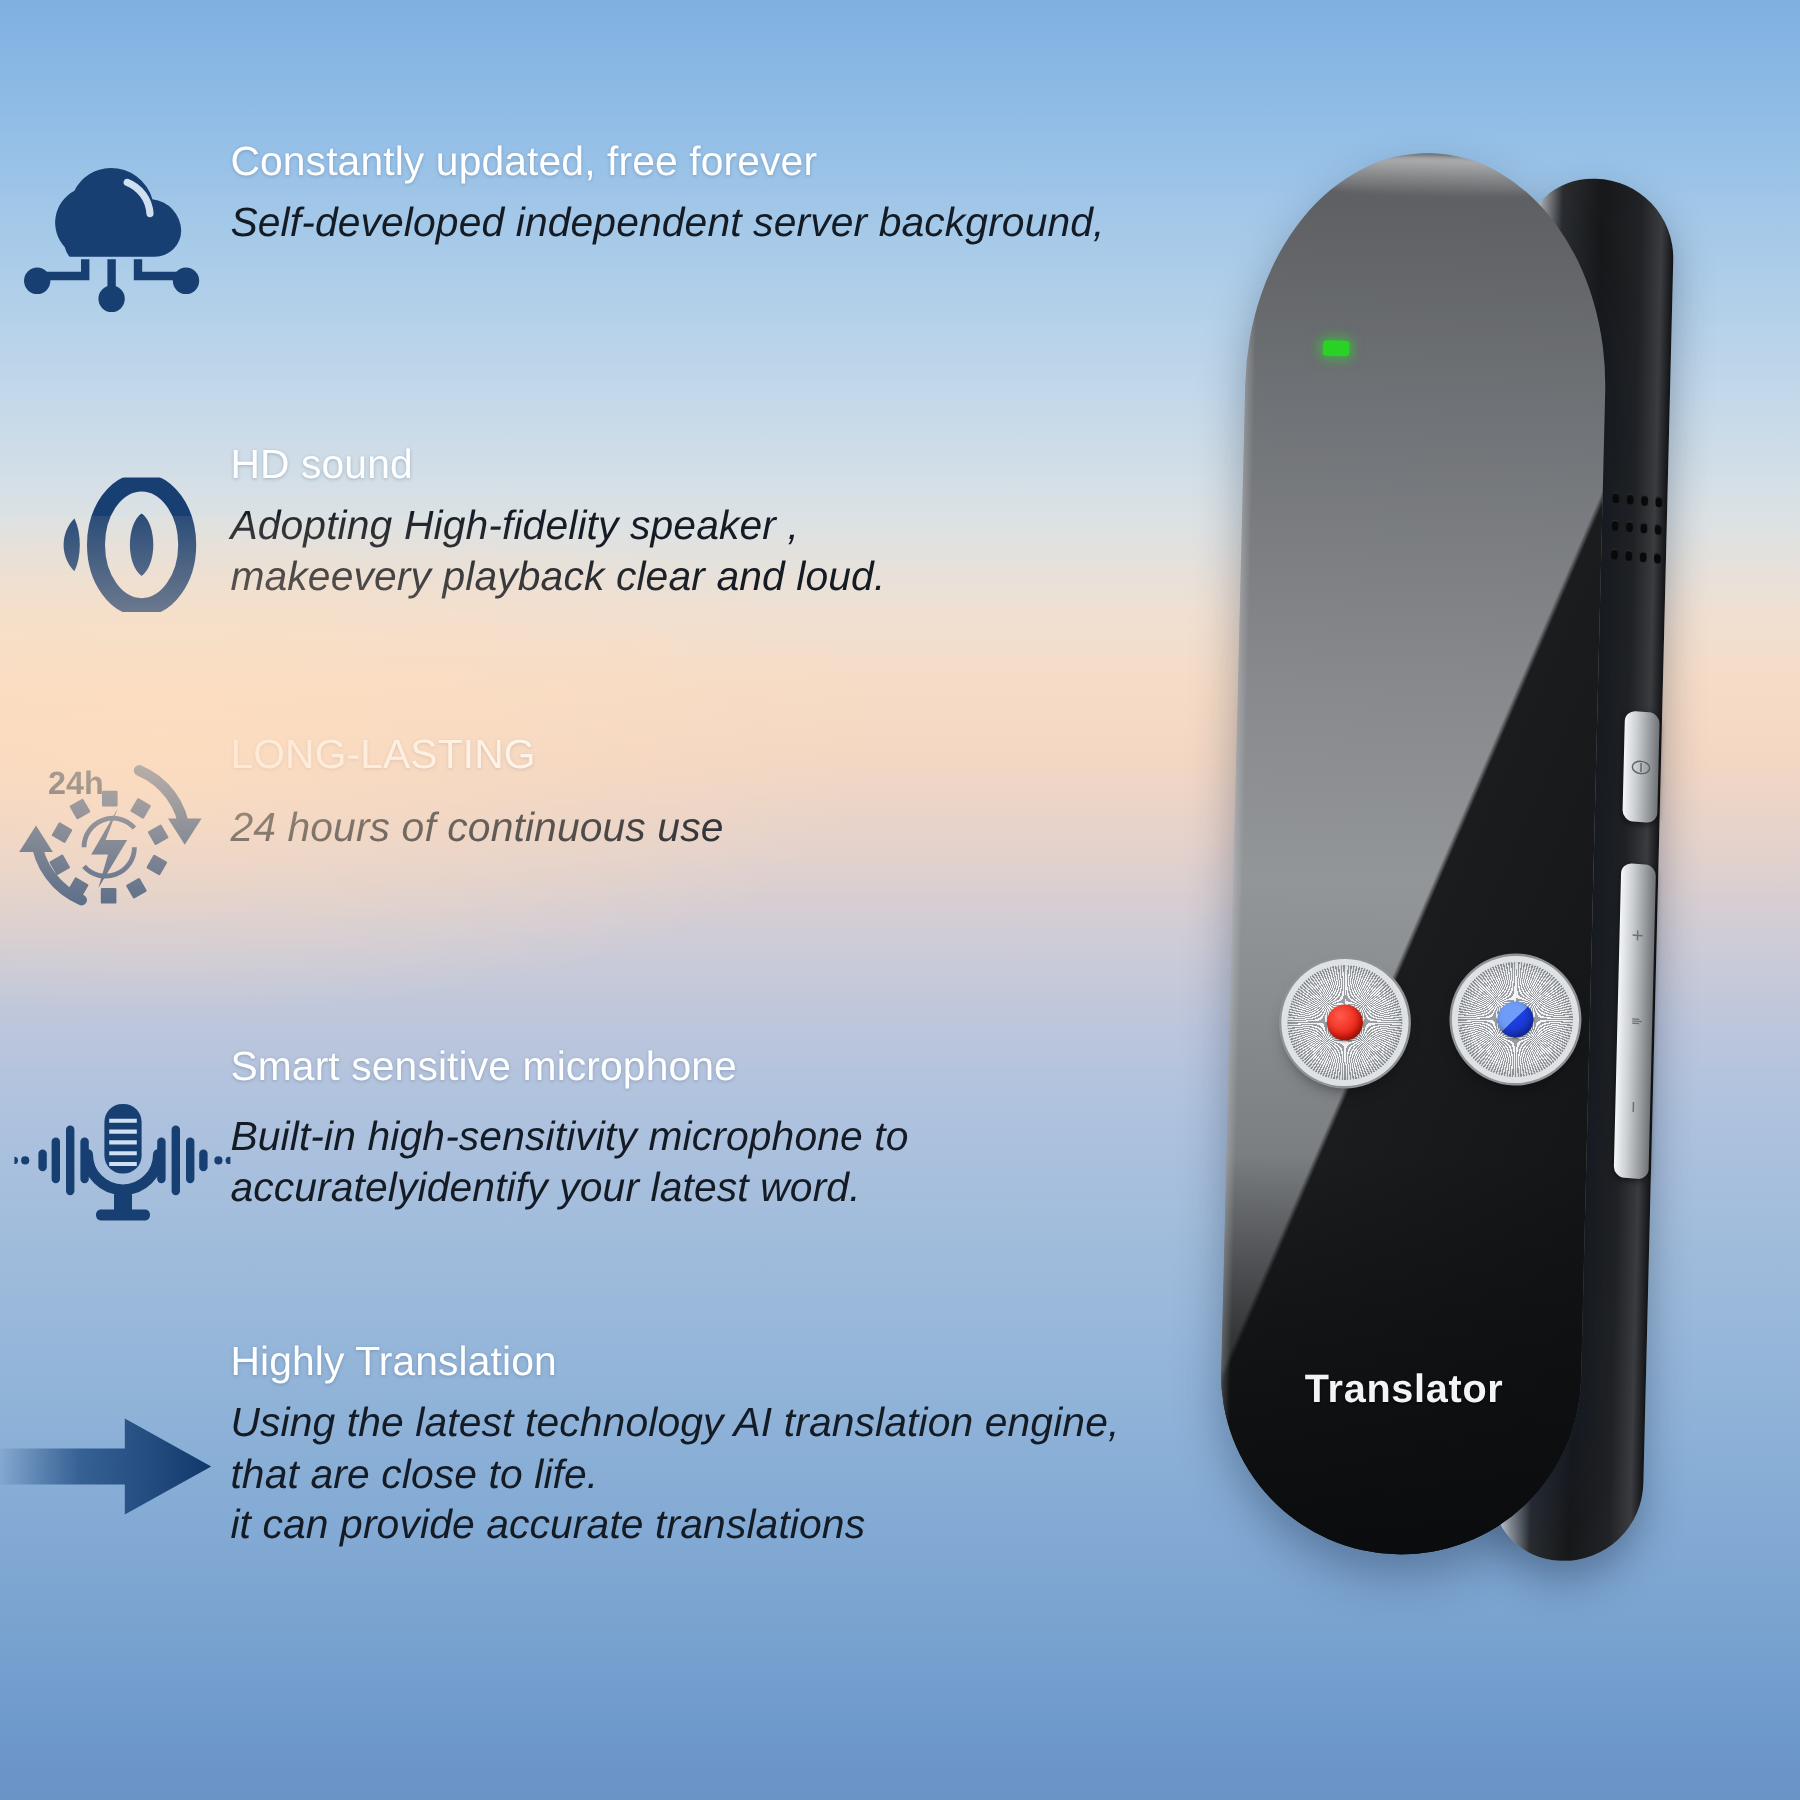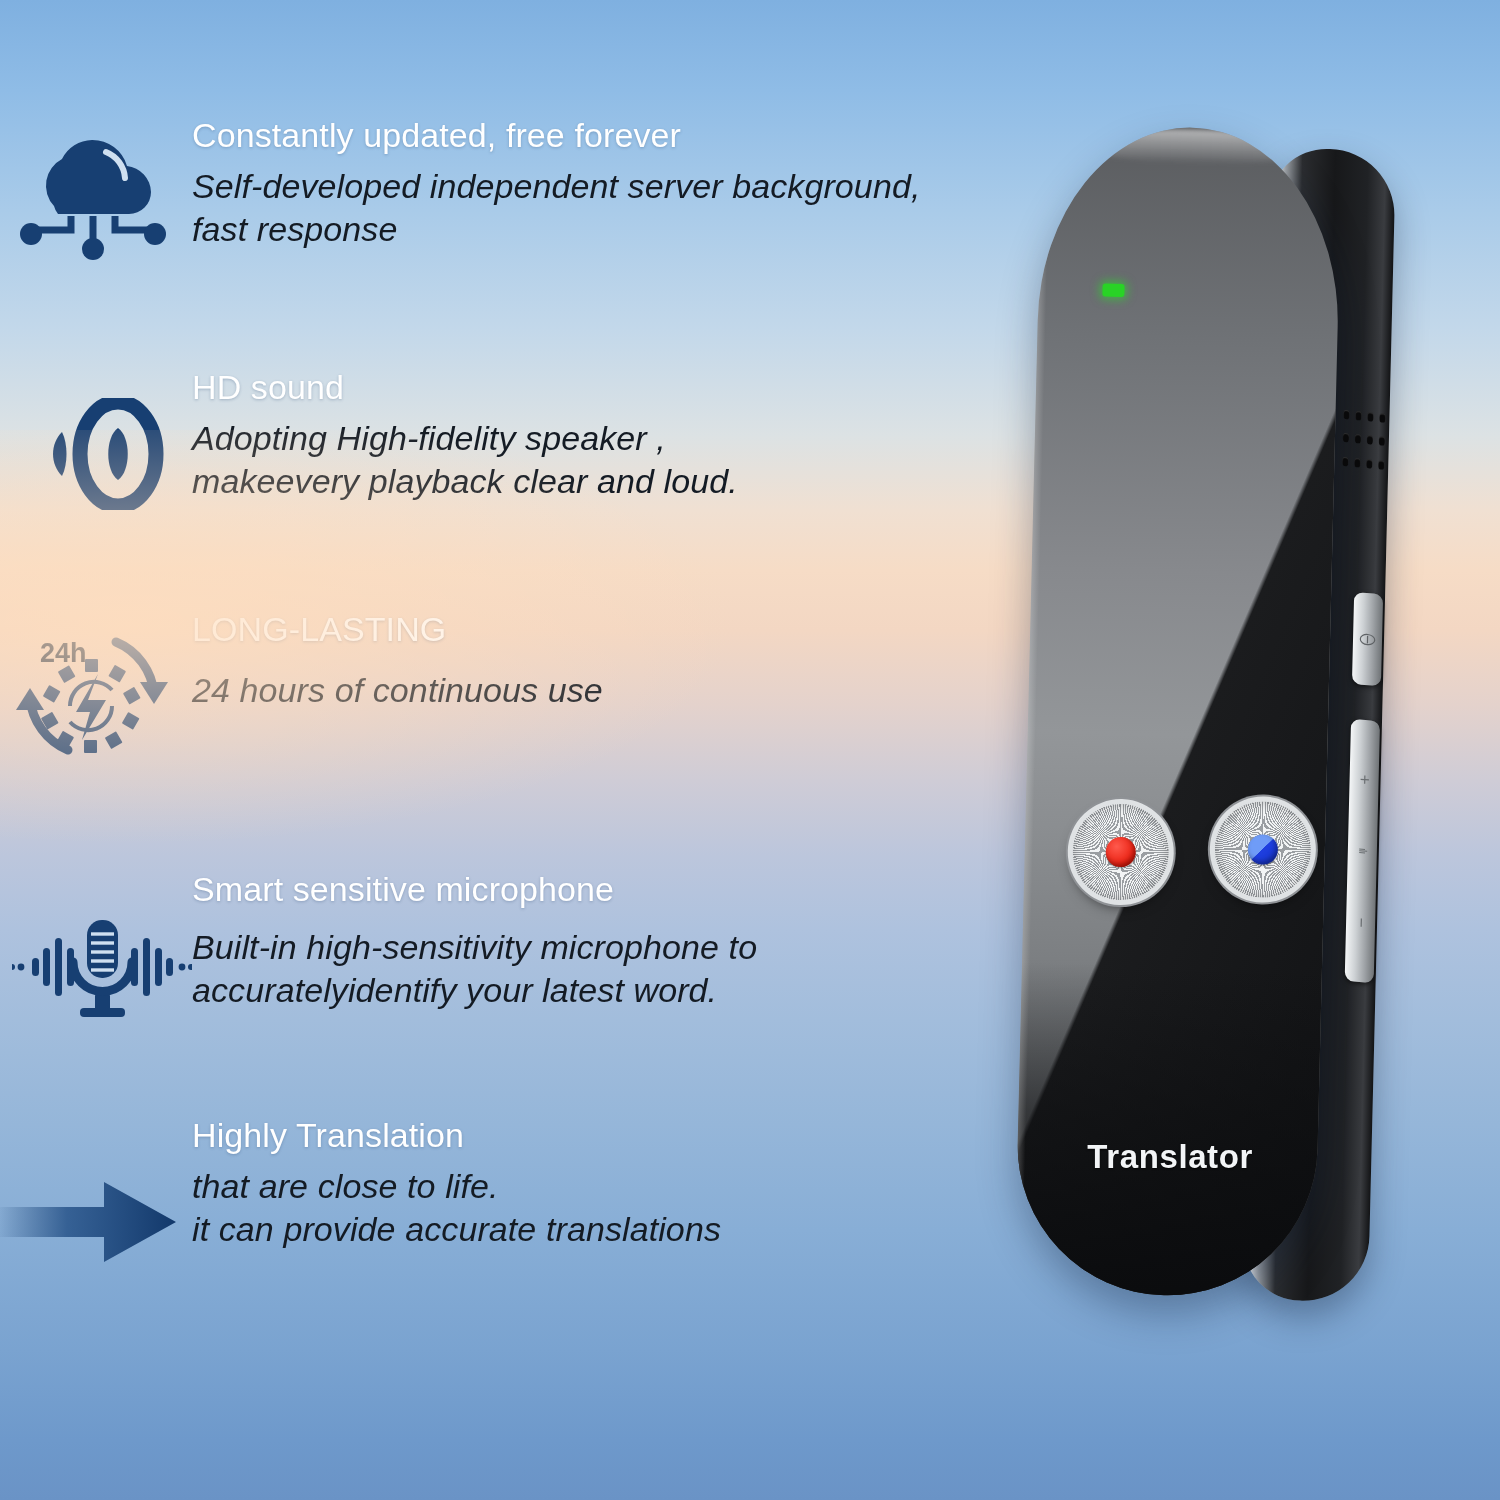--- a/index.html
+++ b/index.html
@@ -166,21 +166,20 @@
         </g>
         <circle cx="17" cy="98" r="11" fill="#173f72"></circle>
         <circle cx="79" cy="113" r="11" fill="#173f72"></circle>
         <circle cx="141" cy="98" r="11" fill="#173f72"></circle>
       </svg>
     </div>
     <div class="ftext" style="left:192px;top:0;">
       <div class="fhead">Constantly updated, free forever</div>
       <div class="fbody" style="margin-top:12px;">
         <div>Self-developed independent server background,</div>
-        <div>fast response</div>
       </div>
     </div>
   </div>
 
   <div class="feature" style="top:370px;height:170px;">
     <div class="ficon" style="left:40px;top:28px;">
       <svg width="130" height="112" viewBox="0 0 130 112">
         <ellipse cx="78" cy="56" rx="38" ry="52" fill="none" stroke="#173f72" stroke-width="15"></ellipse>
         <path d="M78 30 c13 9 13 43 0 52 c-13-9-13-43 0-52z" fill="#173f72"></path>
         <path d="M22 34 c-12 12-12 32 0 44 c6-12 6-32 0-44z" fill="#173f72"></path>
@@ -278,20 +277,21 @@
             <stop offset="38%" stop-color="#1a477f" stop-opacity="0.75"></stop>
             <stop offset="100%" stop-color="#12386a" stop-opacity="1"></stop>
           </linearGradient>
         </defs>
         <path d="M0 31 H104 V6 L176 46 L104 86 V61 H0 Z" fill="url(#arrGrad)"></path>
       </svg>
     </div>
     <div class="ftext" style="left:192px;top:0;">
       <div class="fhead">Highly Translation</div>
       <div class="fbody" style="margin-top:12px;">
+        <div>Using the latest technology AI translation engine,</div>
         <div>that are close to life.</div>
         <div>it can provide accurate translations</div>
       </div>
     </div>
   </div>
 
   <div id="device">
     <div class="dev-side"></div>
 
     <div class="dev-face">

